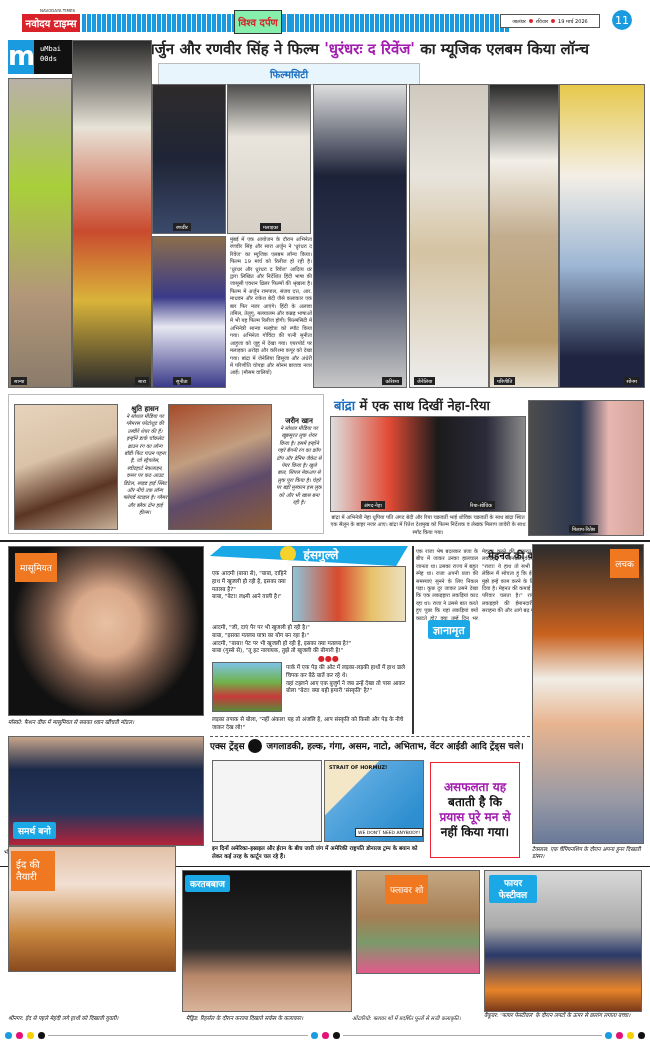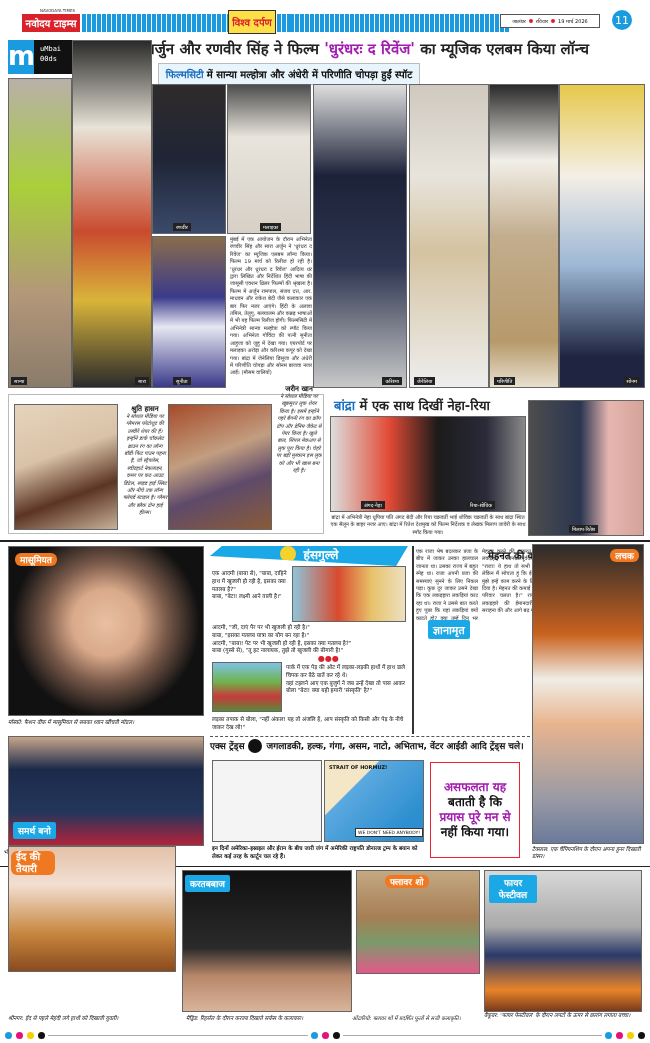--- a/index.html
+++ b/index.html
@@ -1,36 +1,36 @@
 <!DOCTYPE html>
 <html><head>
 <meta charset="utf-8">
 <style>
 *{box-sizing:border-box;margin:0;padding:0}
 body{width:650px;height:1043px;background:#fff;font-family:"DejaVu Sans",sans-serif;position:relative;overflow:hidden;color:#111}
 .abs{position:absolute}
 .brand{left:22px;top:14px;width:58px;height:18px;background:#d9222a;color:#fff;font-size:10px;font-weight:bold;display:flex;align-items:center;justify-content:center}
 .brand-sub{left:40px;top:8px;font-size:4px;color:#333}
 .stripes{left:82px;top:14px;width:330px;height:18px;background:repeating-linear-gradient(90deg,#1a9be0 0 4px,#fff 4px 5px)}
-.section-tag{left:228px;top:10px;width:48px;height:24px;border:1px solid #333;background:#fde047;color:#d9222a;font-size:10px;font-weight:bold;display:flex;align-items:center;justify-content:center}
+.section-tag{left:234px;top:10px;width:48px;height:24px;border:1px solid #333;background:#86efac;color:#d9222a;font-size:10px;font-weight:bold;display:flex;align-items:center;justify-content:center}
 .dateline{left:500px;top:14px;width:100px;height:14px;border:1px solid #555;background:#fff;font-size:5px;display:flex;align-items:center;justify-content:center;gap:3px}
 .dot{width:4px;height:4px;border-radius:50%;background:#d9222a;display:inline-block}
 .page-no{left:612px;top:10px;width:20px;height:20px;border-radius:50%;background:#1a9be0;color:#fff;font-size:11px;display:flex;align-items:center;justify-content:center}
 .mumbai-logo{left:8px;top:40px;width:68px;height:34px;background:#111;display:flex}
 .mumbai-logo .m{width:26px;background:#1a9be0;color:#fff;font-size:26px;font-weight:bold;line-height:32px;text-align:center}
 .mumbai-logo .t{color:#fff;font-size:7px;font-family:"DejaVu Sans Mono",monospace;padding:4px 0 0 6px;line-height:10px}
 .headline{left:114px;top:38px;width:536px;height:22px;font-size:15px;font-weight:bold;color:#222;white-space:nowrap}
 .headline .hl{color:#a21caf}
 .subhead{left:158px;top:63px;width:262px;height:22px;background:#e9f5fc;border:1px solid #bbb;font-size:10px;font-weight:bold;color:#111;display:flex;align-items:center;justify-content:center;gap:3px}
 .subhead .hl{color:#1a6fc0}
 .photo{background:linear-gradient(160deg,#c9b9a6,#7d6a58);border:1px solid #666;overflow:hidden}
 .caption-tag{position:absolute;bottom:2px;background:#222;color:#fff;font-size:5px;padding:1px 3px}
 .body-text{font-size:5.2px;line-height:7.4px;color:#333;text-align:justify}
 .divider-h{height:2px;background:#222}
-.banner-orange{background:#f07820;color:#fff;font-size:9px;font-weight:bold;padding:0 5px;border-radius:6px}
+.banner-orange{background:#f07820;color:#fff;font-size:9px;font-weight:normal;padding:8px 5px;border-radius:0}
 .banner-blue{background:#1ba8e6;color:#fff;font-size:9px;font-weight:bold;padding:2px 5px;border-radius:2px}
 .sec-head{font-size:13px;font-weight:bold;color:#222}
 .sec-head .hl{color:#1a6fc0}
 .joke-banner{left:210px;top:546px;width:198px;height:20px;background:#1ba8e6;clip-path:polygon(6% 0,100% 0,94% 100%,0 50%,6% 0);display:flex;justify-content:center;color:#fff;font-size:12px;font-weight:bold}
 .quote-box{left:430px;top:762px;width:90px;height:96px;border:1px solid #e23;background:#fff;display:flex;flex-direction:column;align-items:center;justify-content:center;text-align:center;font-weight:bold;font-size:12px;line-height:15px}
 .quote-box .b{color:#a21caf}
 .footer-dots{left:0;top:1030px;width:650px;height:10px}
 .reg{width:7px;height:7px;border-radius:50%;display:inline-block;margin:0 1px}
 </style>
 </head>
@@ -55,21 +55,20 @@
   <div class="t">
       <div>uMbai</div>
       <div>00ds</div>
     </div>
 </div>
 <div class="abs headline">
   <span>सारा अर्जुन और रणवीर सिंह ने फिल्म </span><span class="hl">'धुरंधरः द रिवेंज'</span><span> का म्यूजिक एलबम किया लॉन्च</span>
 </div>
 <div class="abs subhead">
   <span class="hl">फिल्मसिटी</span>
-  <span>में सान्या मल्होत्रा और अंधेरी में परिणीति चोपड़ा हुईं स्पॉट</span>
 </div>
 
 <div class="abs photo" style="left:8px;top:78px;width:64px;height:310px;background:linear-gradient(180deg,#b8b0a8,#a9cf3a 35%,#b39779 70%,#8a7b6a)">
     <span class="caption-tag" style="left:2px">सान्या</span>
   </div>
 <div class="abs photo" style="left:72px;top:40px;width:80px;height:348px;background:linear-gradient(180deg,#2a2a2a 0,#e8e3d7 25%,#c94b2f 55%,#d9b43a 75%,#2b2b2b)">
     <span class="caption-tag" style="right:2px">सारा</span>
   </div>
 <div class="abs photo" style="left:152px;top:84px;width:74px;height:150px;background:linear-gradient(180deg,#2f2b2b,#1f2536 50%,#3b4a6b)">
     <span class="caption-tag" style="left:20px">रणवीर</span>
@@ -94,21 +93,21 @@
     <span class="caption-tag" style="right:4px">सोनम</span>
   </div>
 
 <div class="abs" style="left:8px;top:394px;width:316px;height:140px;border:1px solid #bbb"></div>
 <div class="abs photo" style="left:14px;top:404px;width:104px;height:126px;background:linear-gradient(160deg,#e7d3bd,#d9c2a7 40%,#5b3424 70%,#c8b198)"></div>
 <div class="abs" style="left:122px;top:404px;width:46px;height:126px;overflow:hidden">
   <div style="font-size:7px;font-weight:bold;text-align:center">श्रुति हासन</div>
   <div class="body-text" style="text-align:center;font-style:italic">ने सोशल मीडिया पर ग्लैमरस फोटोशूट की तस्वीरें शेयर की हैं। इन्होंने डार्क चॉकलेट ब्राउन रंग का लॉन्ग बॉडी-फिट गाउन पहना है, जो स्ट्रैपलेस, स्वीटहार्ट नेकलाइन, कमर पर कट-आउट डिटेल, साइड हाई स्लिट और नीचे तक लॉन्ग फ्लेयर्ड स्टाइल है। ग्लैमर और ब्लैक टोन हाई हील्स।</div>
 </div>
 <div class="abs photo" style="left:168px;top:404px;width:104px;height:126px;background:linear-gradient(160deg,#a64b2a,#c29e80 40%,#5e4a6a 65%,#8a5b38)"></div>
-<div class="abs" style="left:276px;top:384px;width:46px;height:126px;overflow:hidden">
+<div class="abs" style="left:276px;top:416px;width:46px;height:126px;overflow:hidden">
   <div style="font-size:7px;font-weight:bold;text-align:center">जरीन खान</div>
   <div class="body-text" style="text-align:center;font-style:italic">ने सोशल मीडिया पर खूबसूरत लुक शेयर किया है। इसमें इन्होंने गहरे बैंगनी रंग का क्रॉप टॉप और डेनिम जैकेट से पेयर किया है। खुले बाल, सिंपल मेकअप से लुक पूरा किया है। चेहरे पर बड़ी मुस्कान इस लुक को और भी खास बना रही है।</div>
 </div>
 
 <div class="abs sec-head" style="left:334px;top:396px;width:196px;height:18px"><span class="hl">बांद्रा</span> <span>में एक साथ दिखीं नेहा-रिया</span></div>
 <div class="abs photo" style="left:330px;top:416px;width:196px;height:96px;background:linear-gradient(90deg,#ddd 0,#e24a35 30%,#1b1b1b 55%,#2a2a3a 80%,#8a8a8a)">
   <span class="caption-tag" style="left:30px">अंगद-नेहा</span>
   <span class="caption-tag" style="right:30px">रिया-शोविक</span>
 </div>
 <div class="abs body-text" style="left:330px;top:514px;width:196px;height:24px;overflow:hidden;text-align:center">बांद्रा में अभिनेत्री नेहा धूपिया पति अंगद बेदी और रिया चक्रवर्ती भाई शोविक चक्रवर्ती के साथ बांद्रा स्थित एक सैलून के बाहर नजर आए। बांद्रा में रितेश देशमुख को फिल्म निर्देशक व लेखक मिलाप जावेरी के साथ स्पॉट किया गया।</div>

